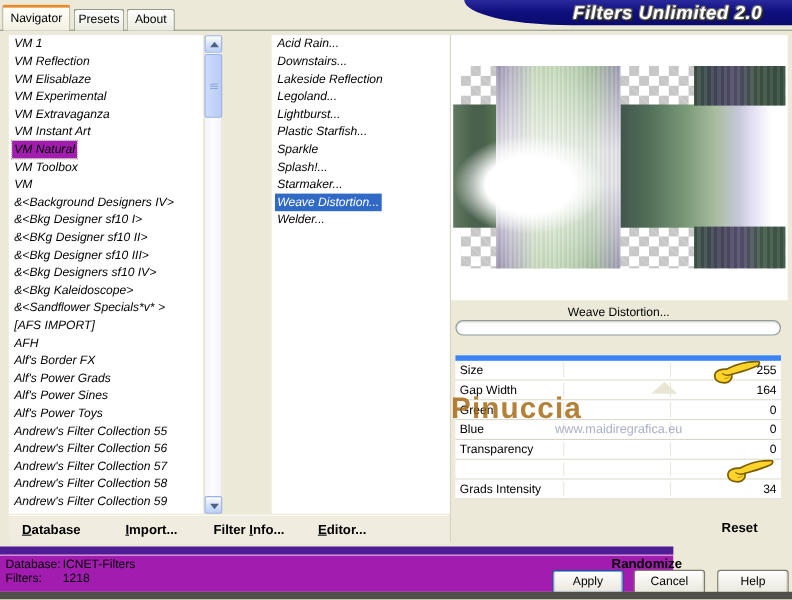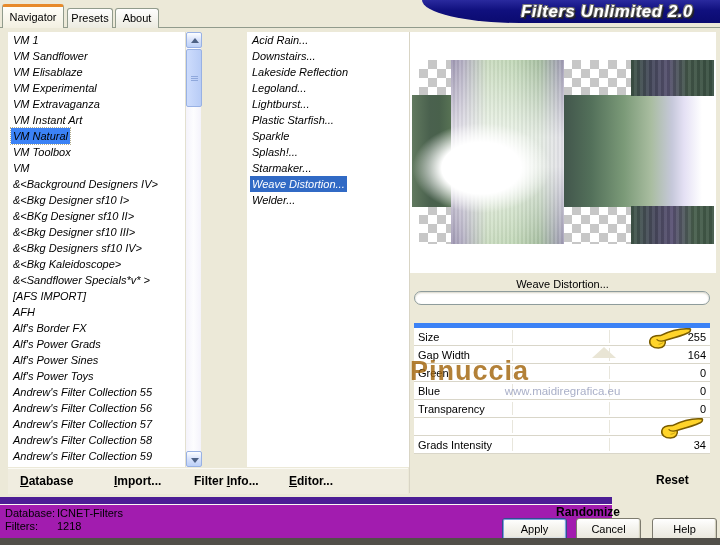--- a/index.html
+++ b/index.html
@@ -26,21 +26,21 @@
 
   
   .page{position:absolute;top:27px;left:0;width:720px;height:470px;background:#ece9d8;
     border-top:1px solid #919b8c;box-sizing:border-box;}
 
   .listbox{position:absolute;background:#fff;overflow:hidden;}
   .cat-list{left:8px;top:4px;width:177px;height:435px;}
   .flt-list{left:212px;top:4px;width:196px;height:435px;margin-left:35px;}
   .li{height:16px;line-height:16px;white-space:nowrap;padding-left:3px;}
   .lt{display:inline-block;padding:0 2px;font-style:italic;}
-  .sel-cat{background:#3b82f6;outline:1px dotted #b2ac8e;}
+  .sel-cat{background:#a21caf;outline:1px dotted #b2ac8e;}
   .sel-blue{background:#316ac5;color:#fff;}
 
   
   .scrollbar{position:absolute;left:185px;top:4px;width:16px;height:435px;
     background:linear-gradient(90deg,#f4f3fb,#fdfdfe 50%,#f4f3fb);border-left:1px solid #e3e0d0;box-sizing:border-box;}
   .sb-btn,.sb-thumb{position:absolute;left:0;width:16px;box-sizing:border-box;
     border:1px solid #98b1e4;border-radius:2px;
     background:linear-gradient(180deg,#fdfeff 0%,#d7e2fb 50%,#bcd0f7 100%);}
   .sb-up{top:0;height:16px;}
   .sb-down{bottom:0;height:16px;}
@@ -152,21 +152,21 @@
     <span>Presets</span>
   </div>
   <div class="tab t3">
     <span>About</span>
   </div>
 
   <div class="page">
 
     <div class="listbox cat-list">
         <div class="li"><span class="lt">VM 1</span></div>
-        <div class="li"><span class="lt">VM Sandflower</span></div>
+        <div class="li"><span class="lt">VM Reflection</span></div>
         <div class="li"><span class="lt">VM Elisablaze</span></div>
         <div class="li"><span class="lt">VM Experimental</span></div>
         <div class="li"><span class="lt">VM Extravaganza</span></div>
         <div class="li"><span class="lt">VM Instant Art</span></div>
         <div class="li"><span class="lt sel-cat">VM Natural</span></div>
         <div class="li"><span class="lt">VM Toolbox</span></div>
         <div class="li"><span class="lt">VM</span></div>
         <div class="li"><span class="lt">&amp;&lt;Background Designers IV&gt;</span></div>
         <div class="li"><span class="lt">&amp;&lt;Bkg Designer sf10 I&gt;</span></div>
         <div class="li"><span class="lt">&amp;&lt;BKg Designer sf10 II&gt;</span></div>

